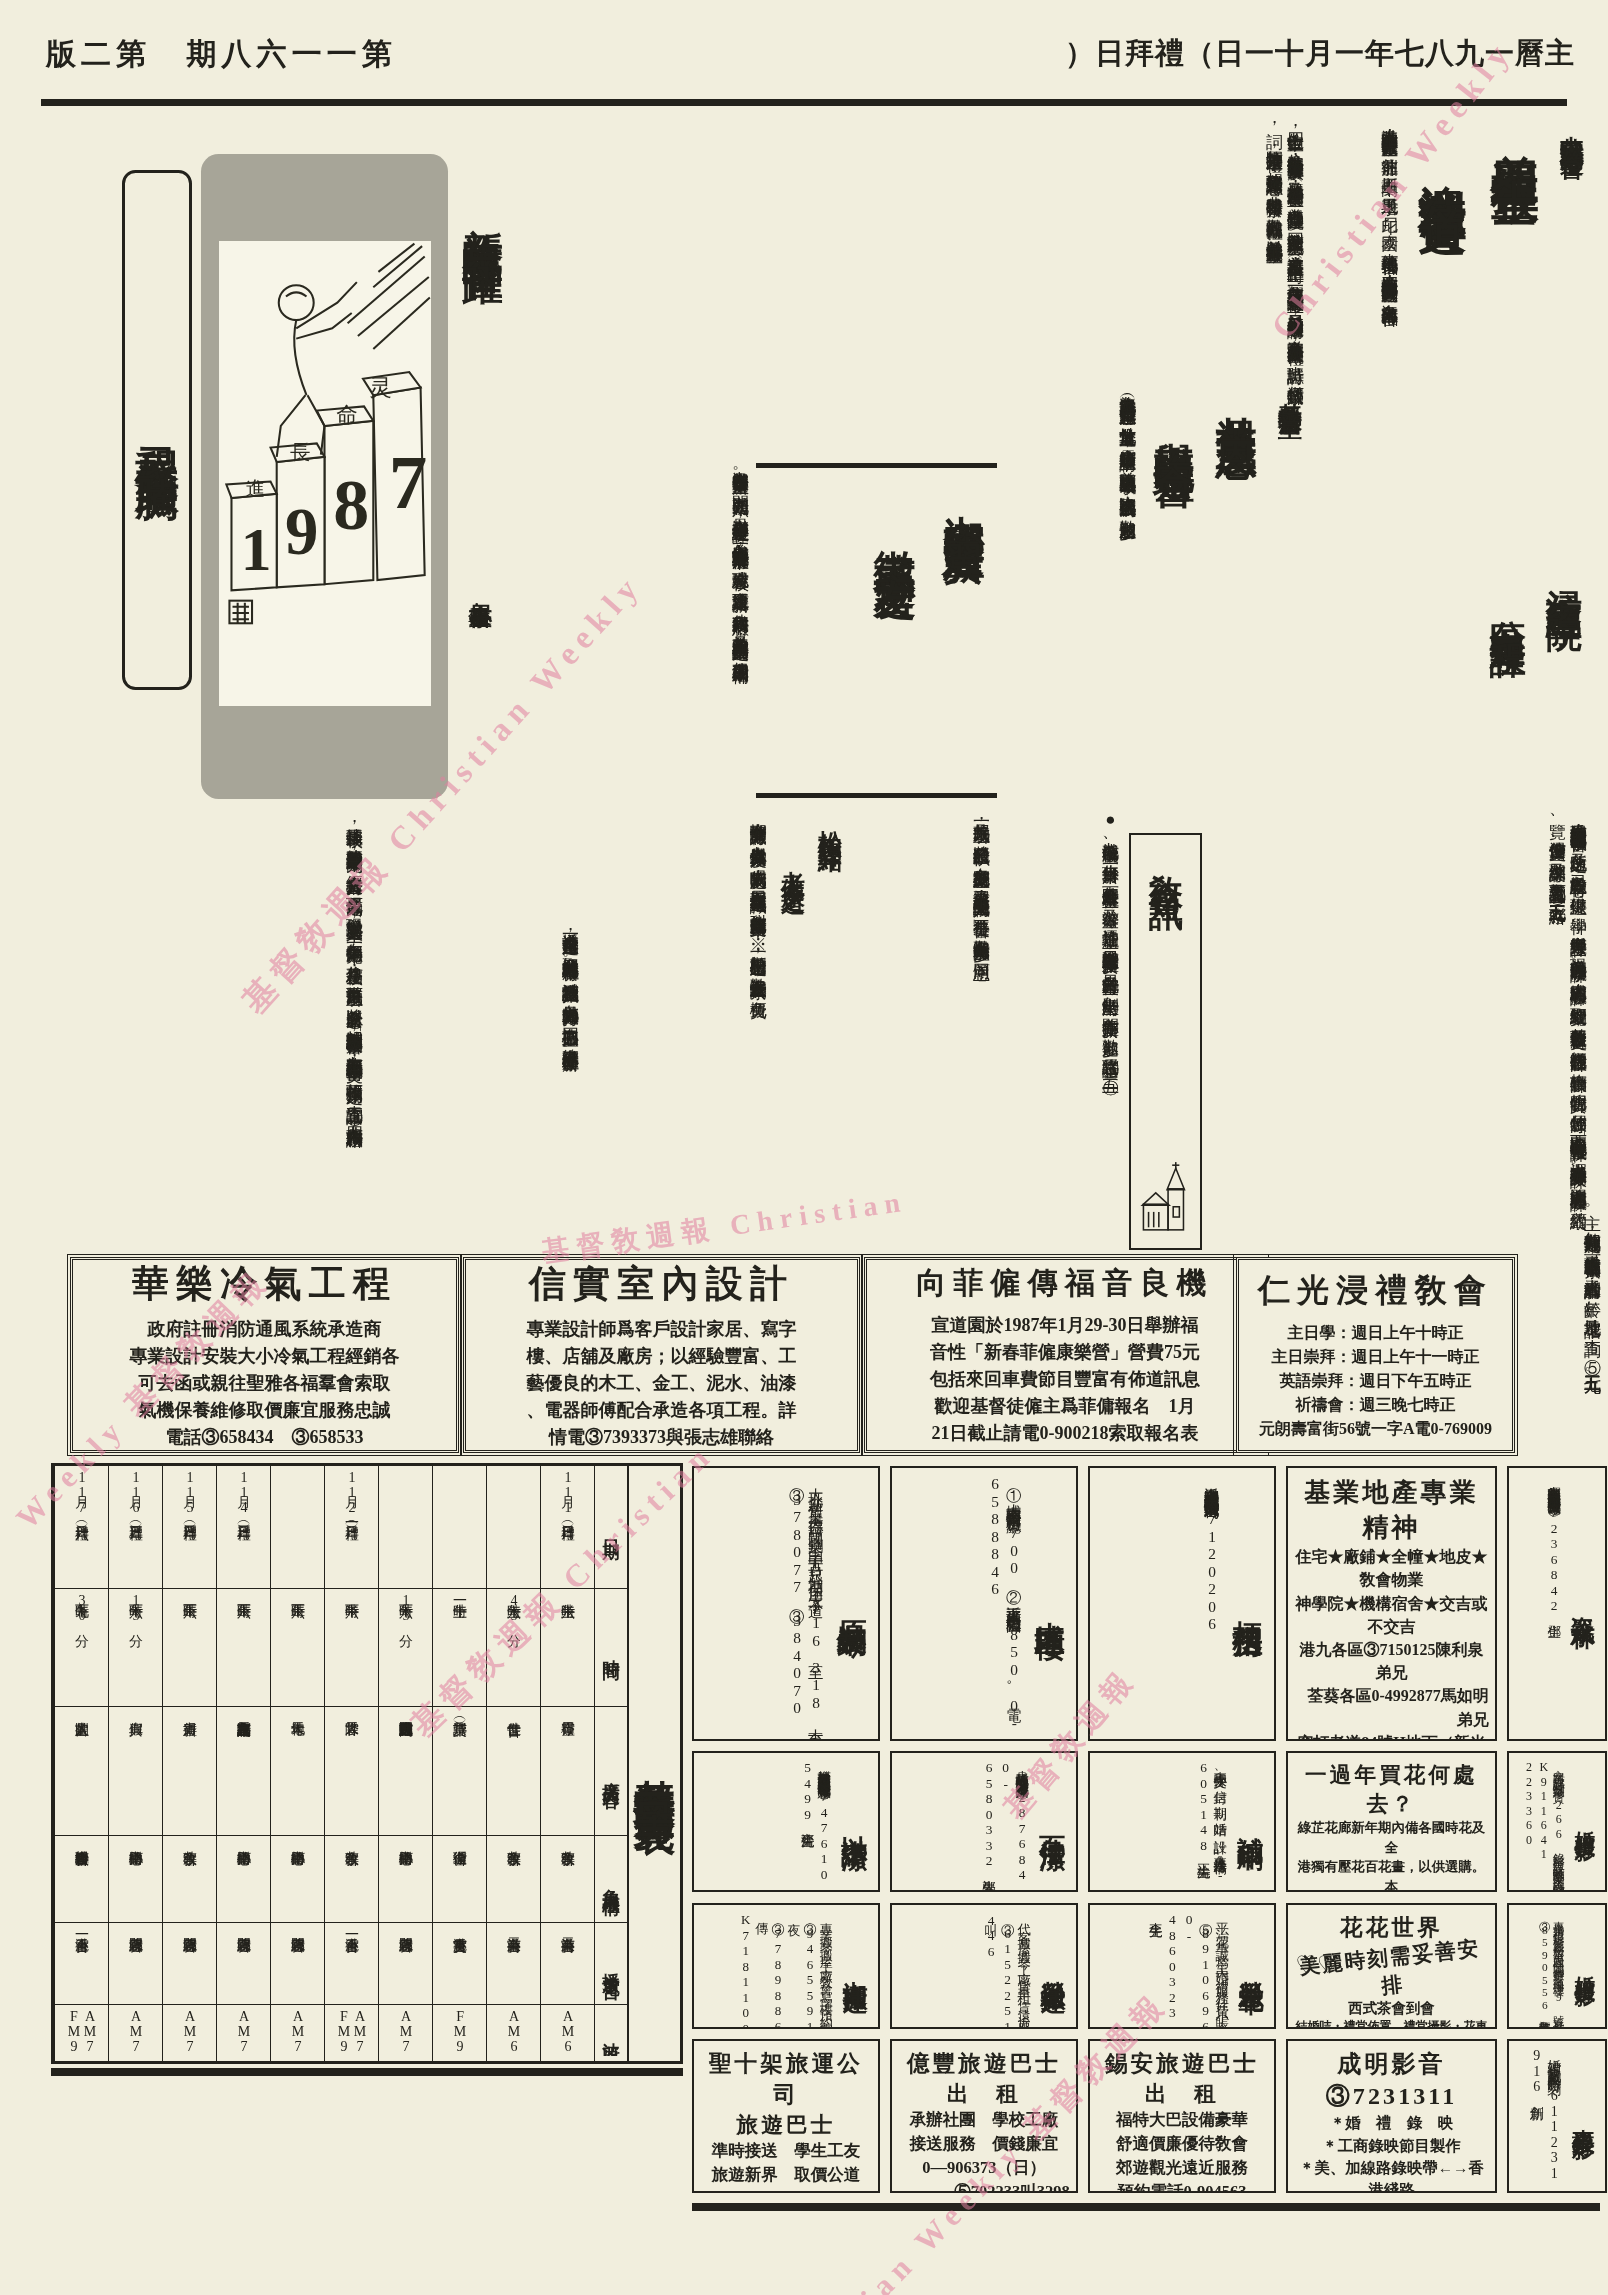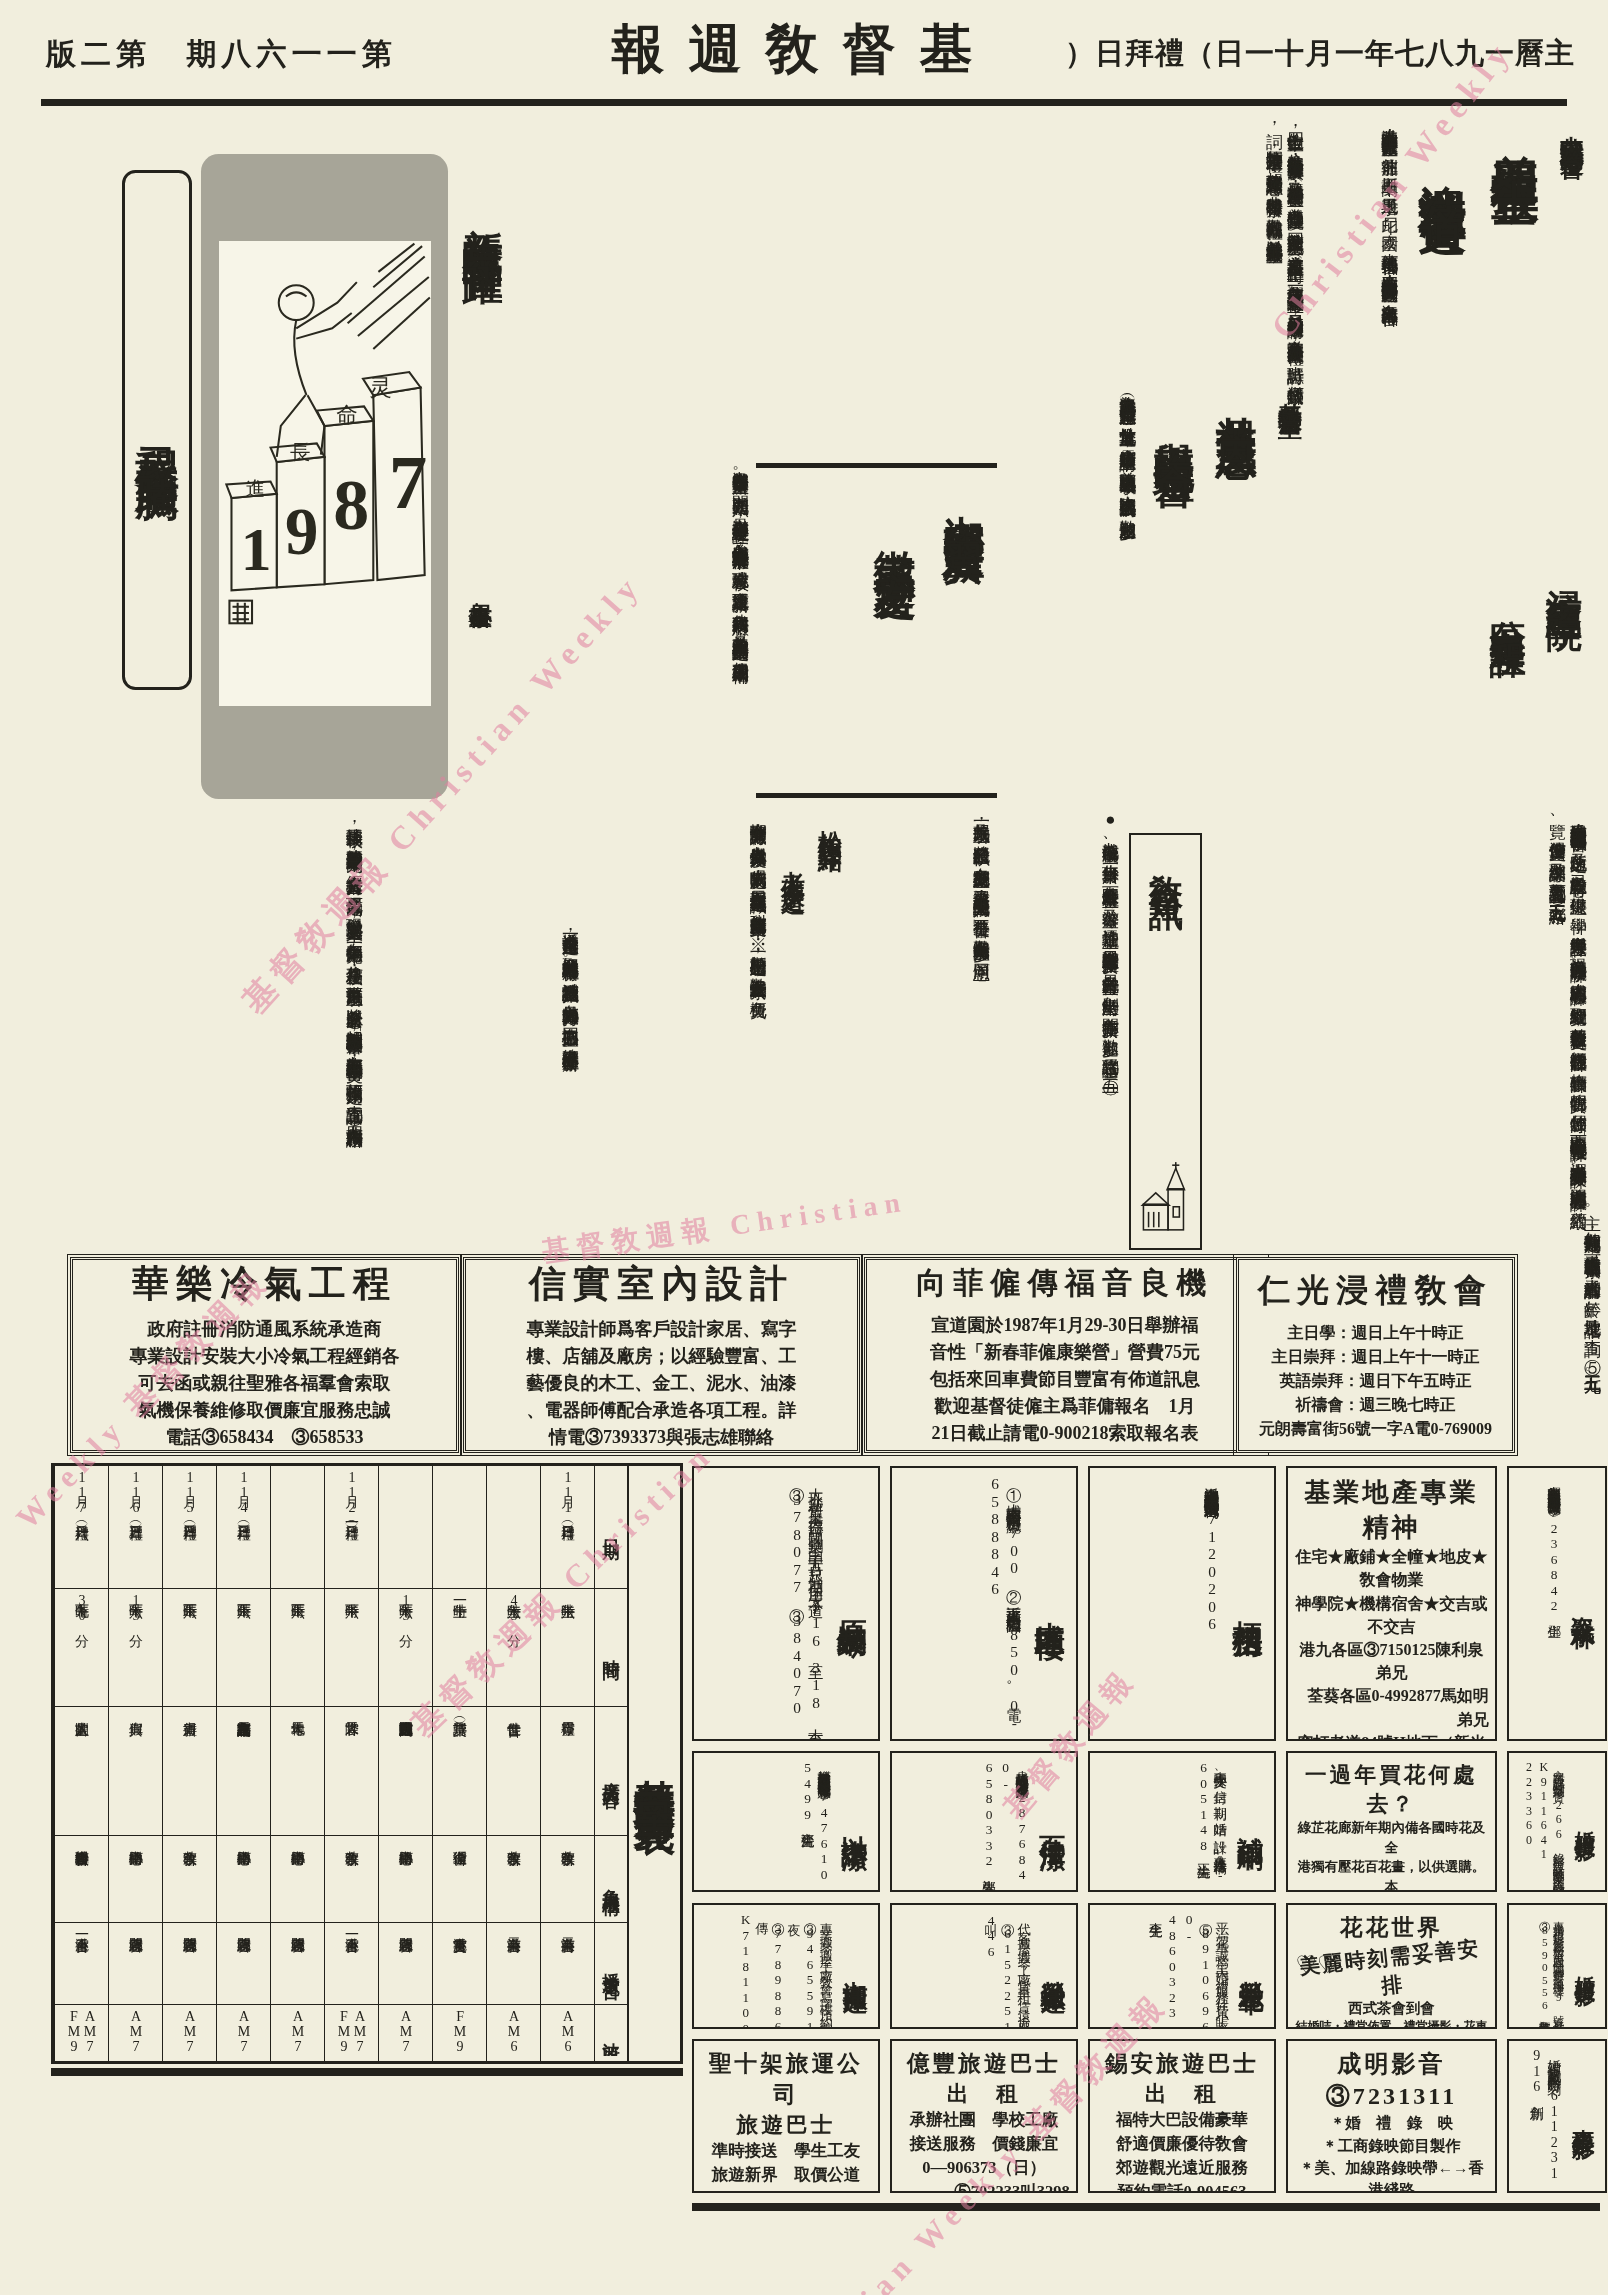--- a/index.html
+++ b/index.html
@@ -74,21 +74,20 @@
   .ad-provideo{left:1507px;top:2039px;width:100px;height:154px}
   
   .wm{position:absolute;color:rgba(224,128,158,.55);font-size:33px;font-weight:bold;letter-spacing:7.2px;white-space:nowrap;pointer-events:none;}
 </style>
 </head>
 <body>
 
 <div id="page">
 
   <div class="abs issue">版二第　期八六一一第</div>
-  <div class="abs masthead">報週敎督基</div>
   <div class="abs dateline">）日拜禮（日一十月一年七八九一曆主</div>
   <div class="abs hline toprule"></div>
 
   <div class="abs art" style="left:1316px;top:116px;width:272px;height:424px">
     <div class="v kicker">中華宣道會海外佈道會</div>
     <div class="v hd" style="font-size:48px">差遣四位宣敎士</div>
     <div class="v hd" style="font-size:48px;margin-right:8.2px;margin-top:31px">澳洲菲律賓傳道</div>
     <div class="v body-v" style="height:422px;margin-right:10.3px">香港中華宣道會海外佈道會近年來差派十餘位宣敎士，前往非洲、斯里蘭卡、毛里求斯、印尼、泰國、南美等地傳揚福音。該會再差遣四位宣敎士加入海外基督使團之宣敎行列，向海島部落土人傳福音。</div>
   </div>
   <div class="abs v body-v" style="left:653px;top:119px;width:653px;height:257px">四位宣敎士中，一位爲海外基督使團香港委員會推廣幹事），及溫小麗姑娘（宣道會長洲堂會友，曾在播道神學院進修），一同前往澳洲及菲律賓兩地。差遣典禮於一月十八日（主日）上午十一時正，假北角英皇道三一〇號四樓該會北角堂舉行。是日差遣禮仍由滕近輝牧師講道，宣道會及海外基督使團會衆觀禮，詩班獻詩，何漢榮牧師致詞，牧師團主持按手差遣禮，胡建榮宣敎士夫婦見證述志等，典禮後隨即舉行茶會，歡迎各界蒞臨觀禮，並以代禱及奉獻支持海外宣敎聖工。</div>

